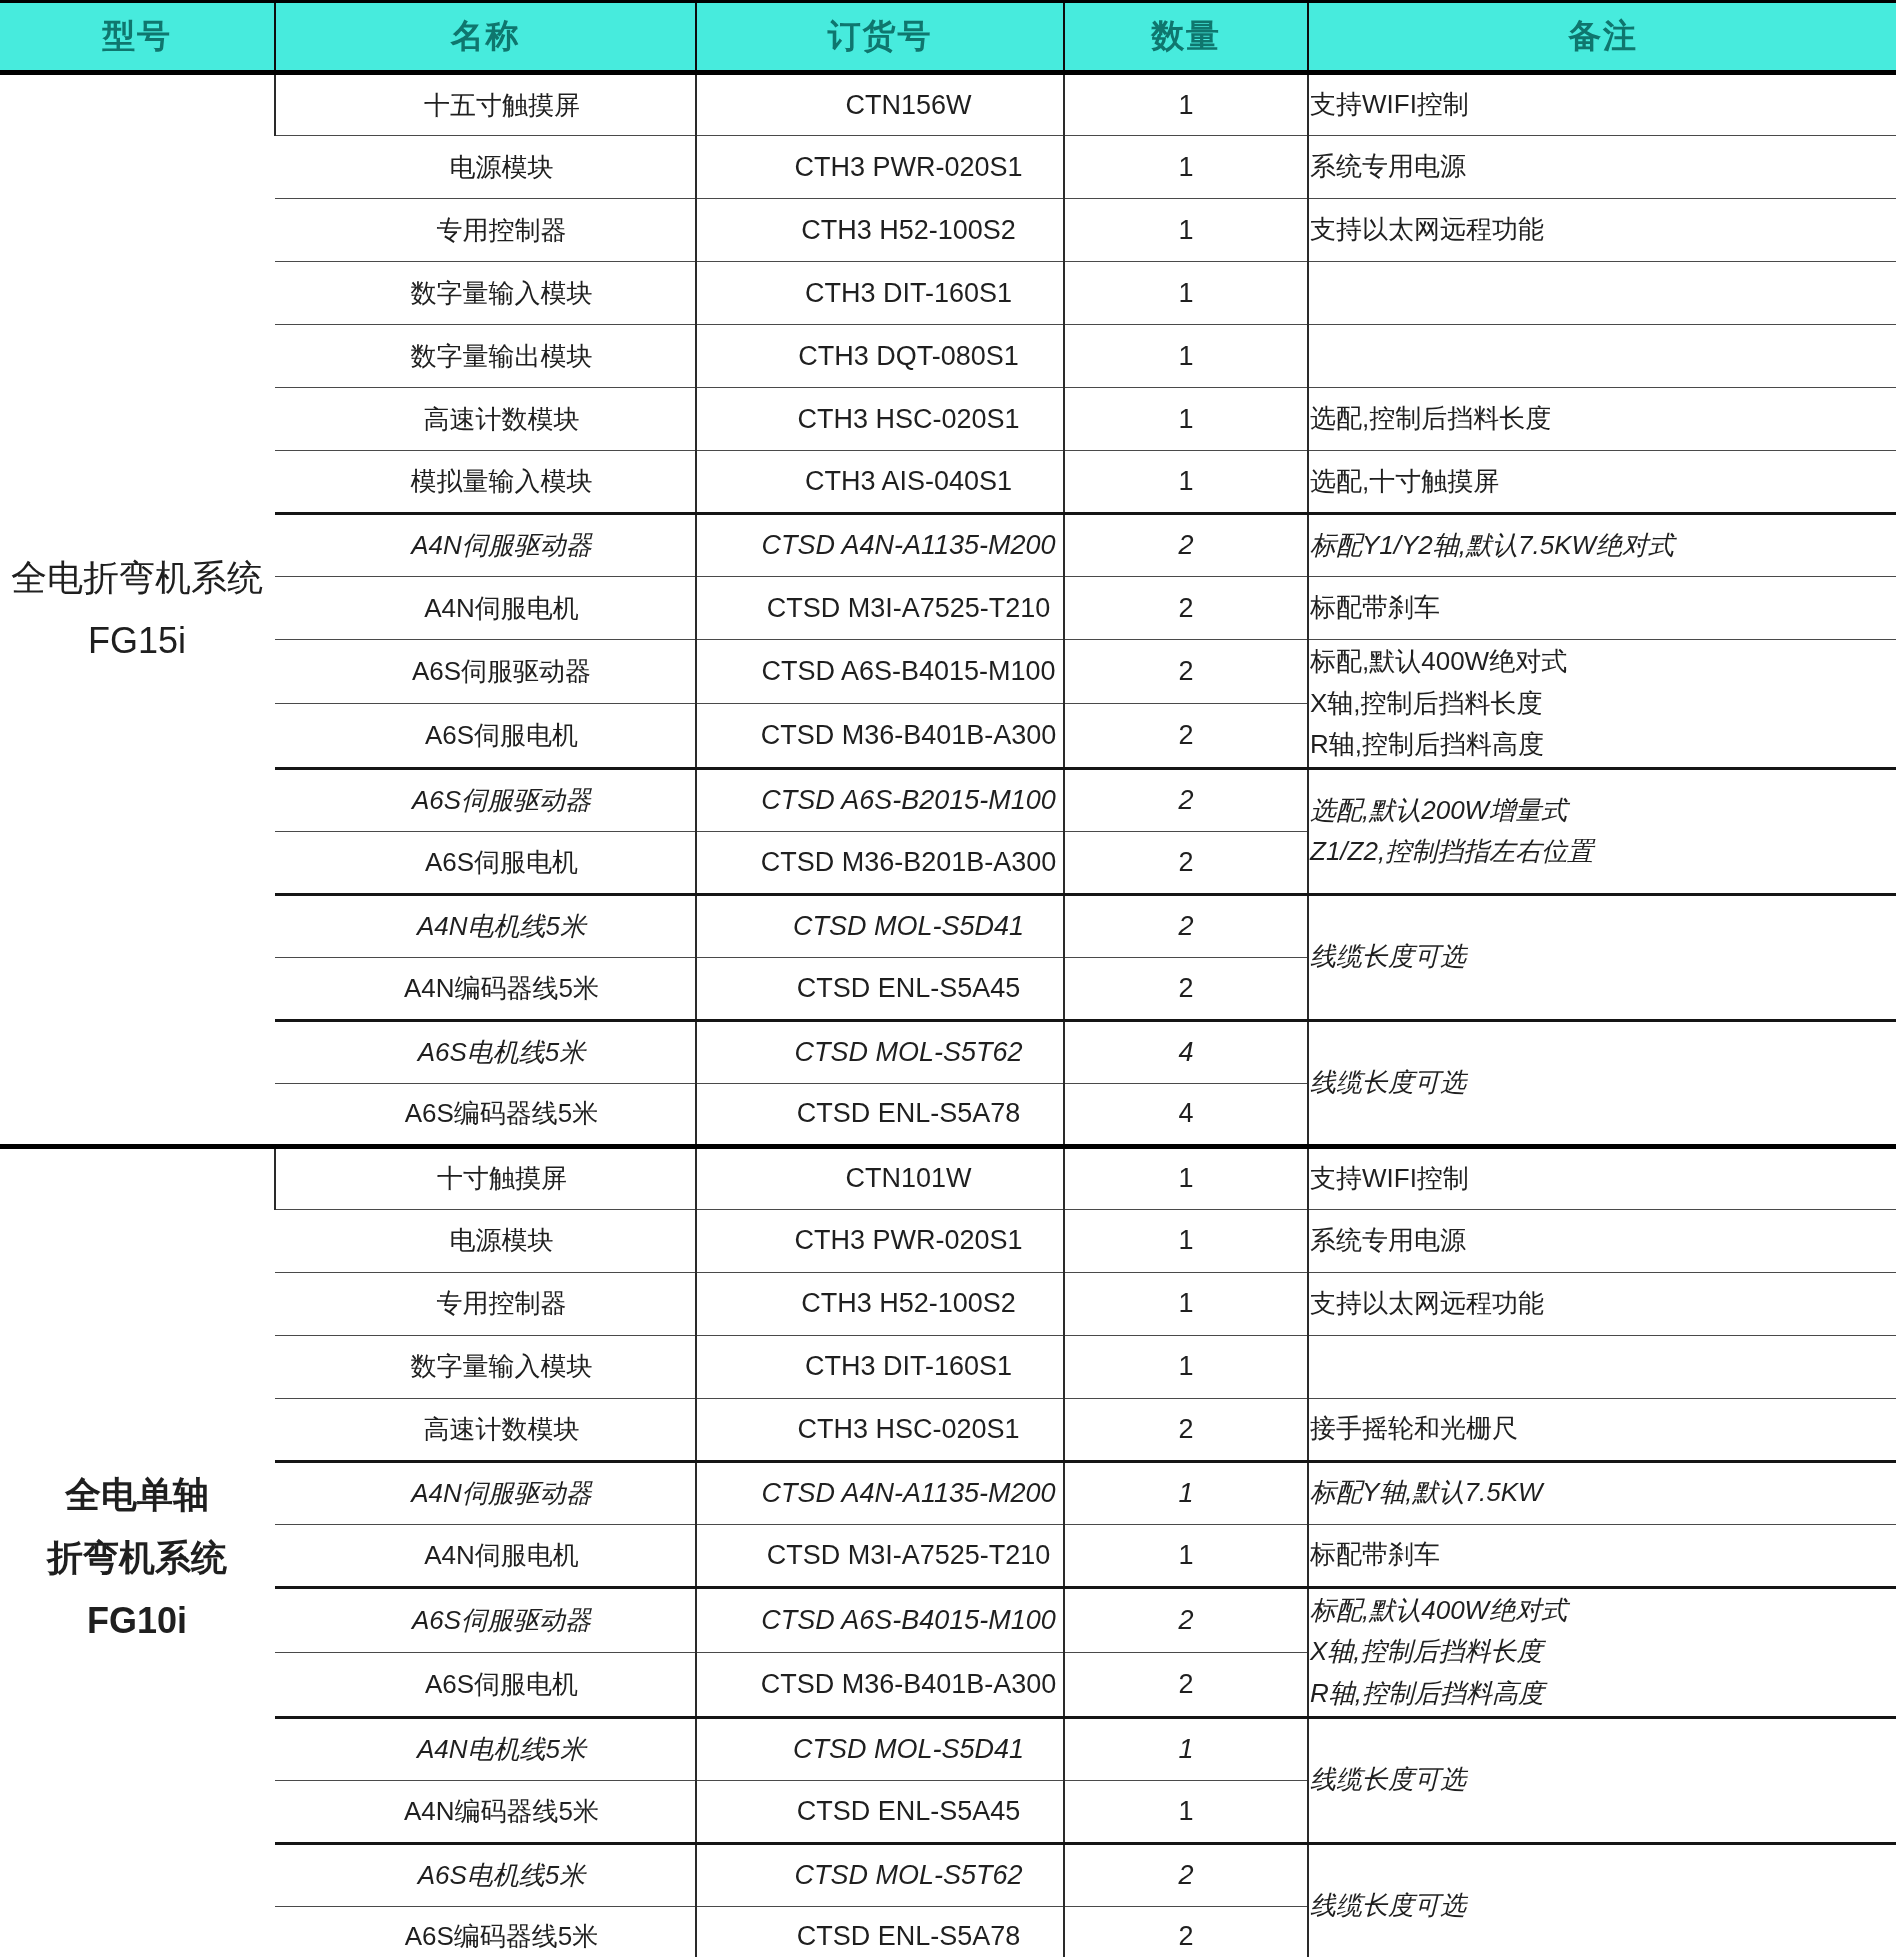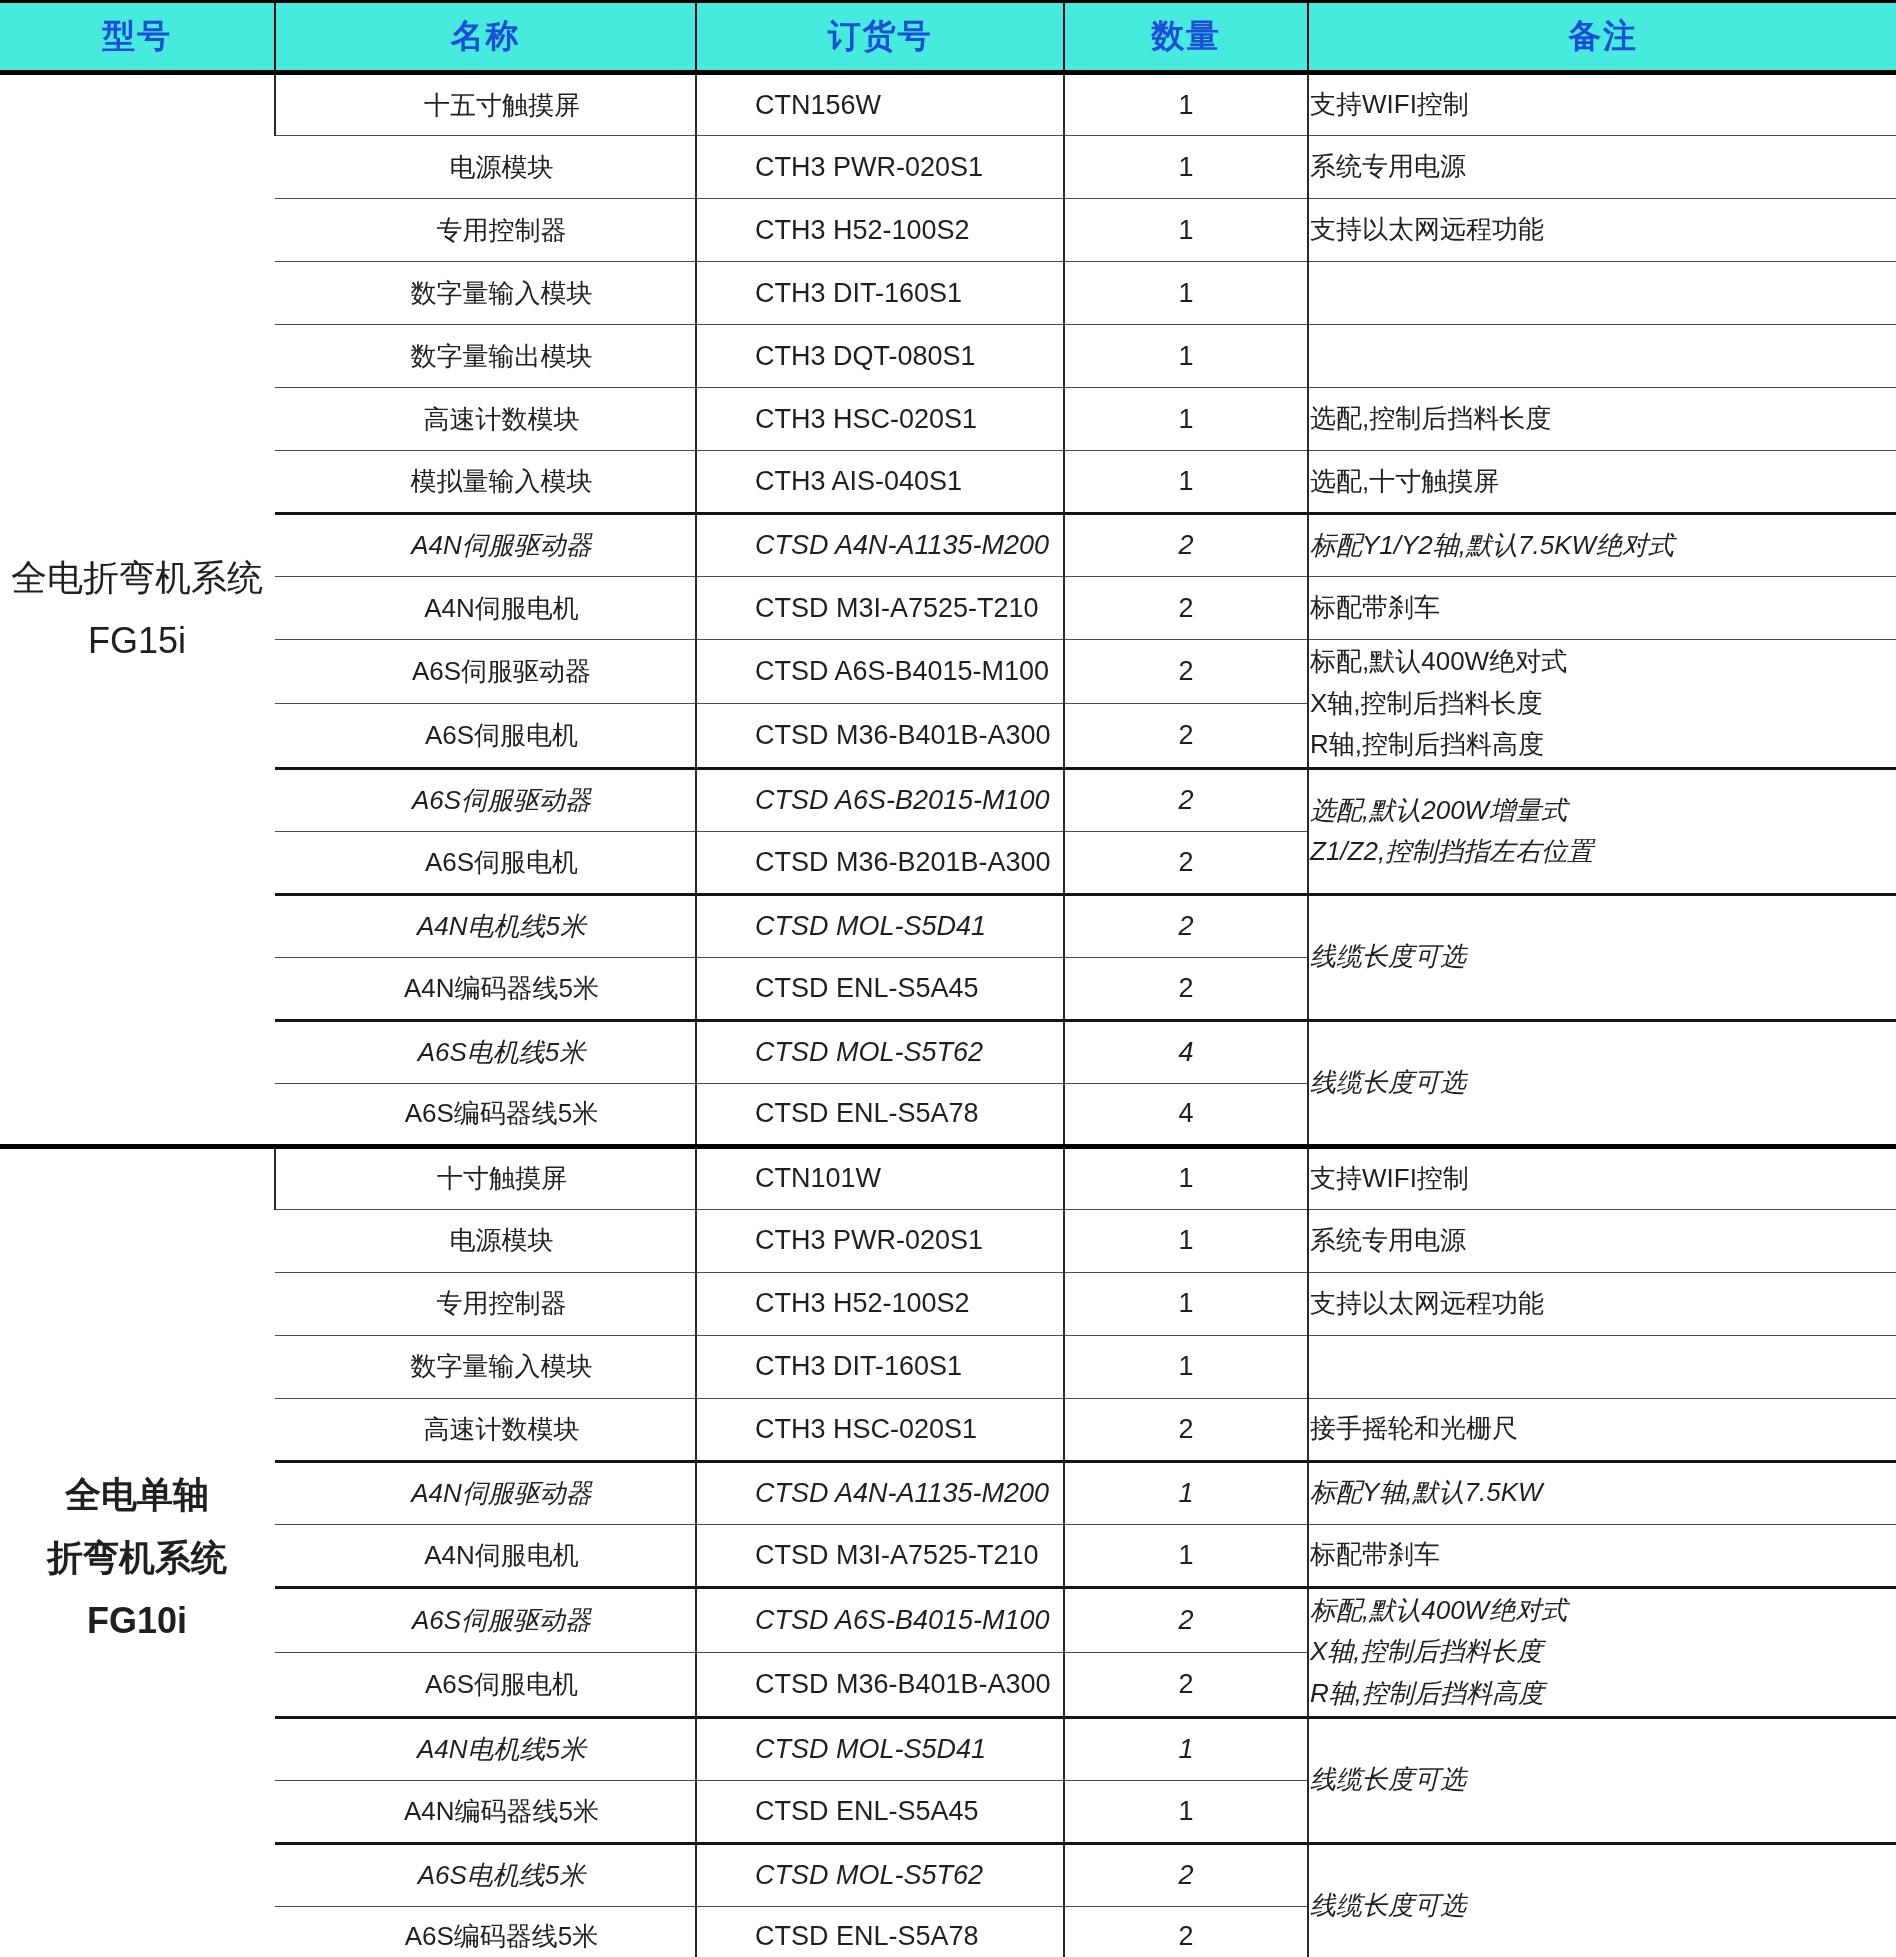--- a/index.html
+++ b/index.html
@@ -14,21 +14,21 @@
   table.spec {
     width: 1896px;
     border-collapse: collapse;
     table-layout: fixed;
     color: #1f1f1f;
     border-top: 3.6px solid #000;
     border-bottom: 5.4px solid #000;
   }
   thead th {
     background: #47EBDD;
-    color: #1d4ed8;
+    color: #0f766e;
     font-weight: bold;
     font-size: 33px;
     height: 65px;
     text-align: center;
     vertical-align: middle;
     border-left: 2.7px solid #0d0d0d;
     border-bottom: 5.4px solid #000;
     letter-spacing: 1.8px;
   }
   thead th:first-child { border-left: none; }
@@ -53,21 +53,21 @@
     font-size: 36px;
     line-height: 1.75;
   }
   td.model.bold { font-weight: bold; }
 
   td.name {
     text-align: center;
     padding-left: 34px;
   }
   td.order-no {
-    text-align: left;
+    text-align: center;
     padding-left: 58px;
     font-size: 27px;
     margin-left: 44px;
   }
   td.qty {
     text-align: center;
     font-size: 27px;
   }
   td.remark {
     text-align: left;

